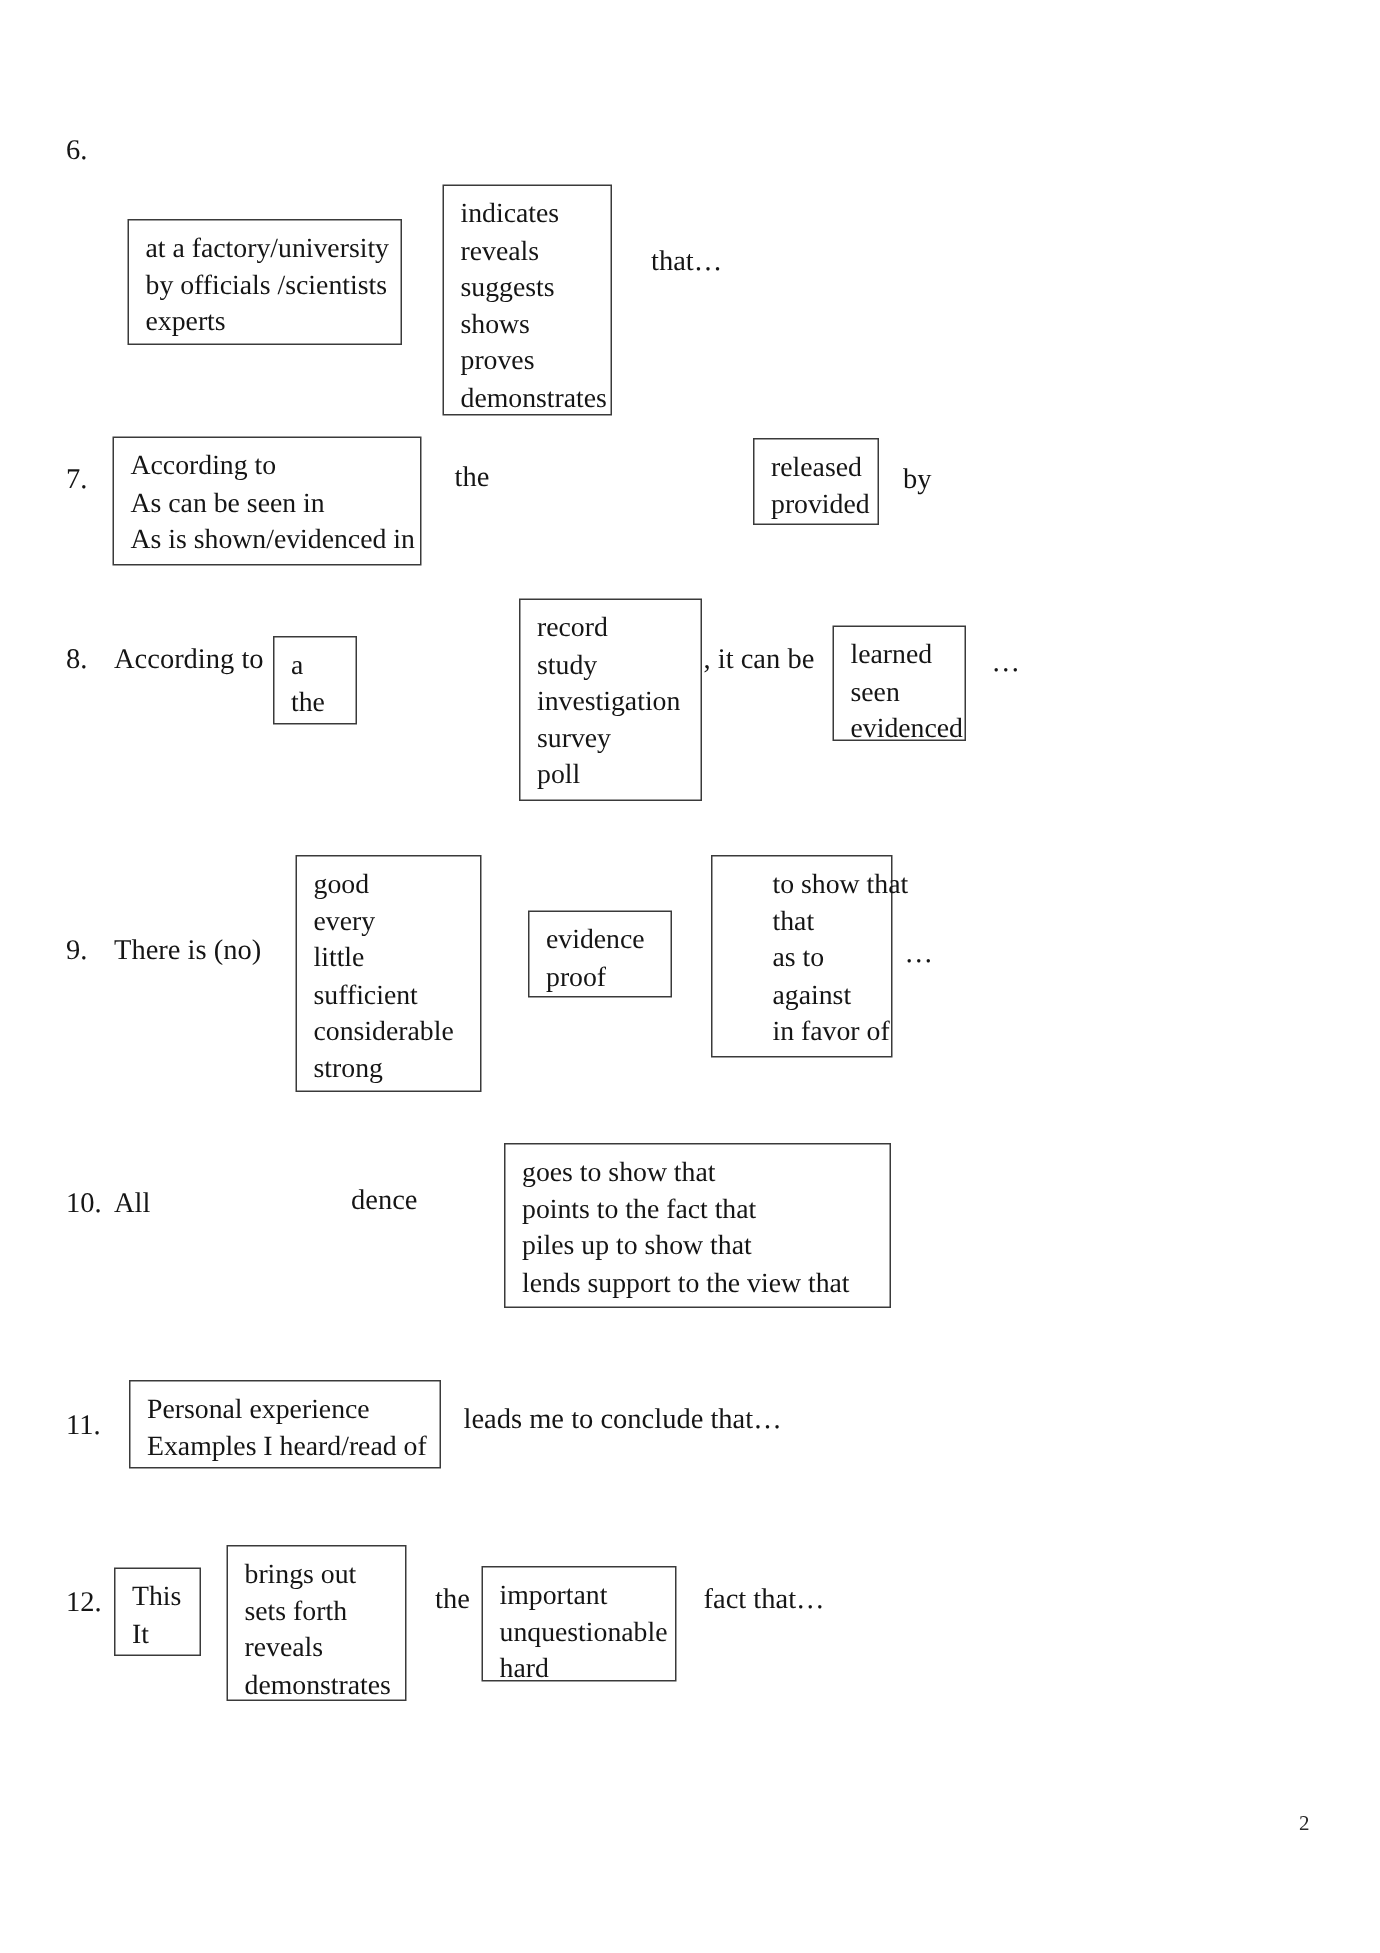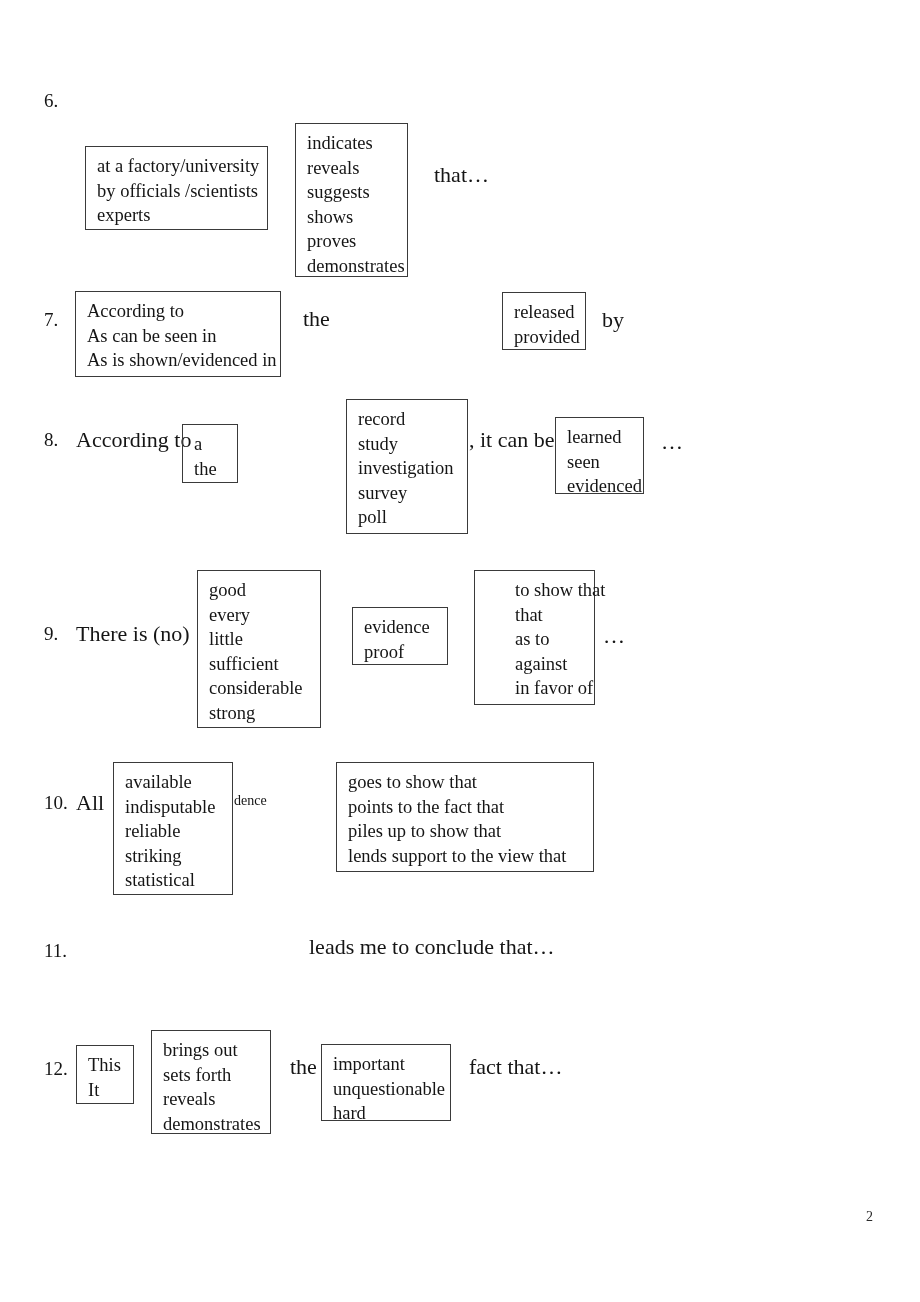--- a/index.html
+++ b/index.html
@@ -16,21 +16,21 @@
     position: relative;
     width: 920px;
     height: 1302px;
     background: #ffffff;
     overflow: hidden;
   }
 
   
   .txt {
     position: absolute;
-    font-size: 22px;
+    font-size: 19px;
     line-height: 19px;
     white-space: nowrap;
     color: #151515;
   }
   .num {
     position: absolute;
     font-size: 19px;
     line-height: 19px;
     white-space: nowrap;
     color: #151515;
@@ -47,21 +47,21 @@
   .box .opt {
     font-size: 18.5px;
     line-height: 24.6px;
     white-space: nowrap;
     color: #151515;
   }
 
   
   .clipword {
     position: absolute;
-    font-size: 14px;
+    font-size: 19px;
     line-height: 19px;
     white-space: nowrap;
     color: #151515;
   }
 
   .pagenum {
     position: absolute;
     font-size: 14px;
     line-height: 14px;
     color: #2a2a2a;
@@ -162,39 +162,36 @@
     <div class="opt">against</div>
     <div class="opt">in favor of</div>
   </div>
 
   <div class="txt" style="left:603px; top:626px;">…</div>
 
   <div class="num" style="left:44px; top:793px;">10.</div>
 
   <div class="txt" style="left:76px; top:793px;">All</div>
 
-  <div class="box" style="left:113px; top:762px; width:120px; height:133px;">
-    <div class="opt">available</div>
-    <div class="opt">indisputable</div>
-    <div class="opt">reliable</div>
-    <div class="opt">striking</div>
-    <div class="opt">statistical</div>
-  </div>
 
   <div class="clipword" style="left:234px; top:791px;">dence</div>
 
   <div class="box" style="left:336px; top:762px; width:258px; height:110px;">
     <div class="opt">goes to show that</div>
     <div class="opt">points to the fact that</div>
     <div class="opt">piles up to show that</div>
     <div class="opt">lends support to the view that</div>
   </div>
 
   <div class="num" style="left:44px; top:941px;">11.</div>
 
+  <div class="box" style="left:86px; top:920px; width:208px; height:59px;">
+    <div class="opt">Personal experience</div>
+    <div class="opt">Examples I heard/read of</div>
+  </div>
 
   <div class="txt" style="left:309px; top:937px;">leads me to conclude that…</div>
 
   <div class="num" style="left:44px; top:1059px;">12.</div>
 
   <div class="box" style="left:76px; top:1045px; width:58px; height:59px;">
     <div class="opt">This</div>
     <div class="opt">It</div>
   </div>
 

